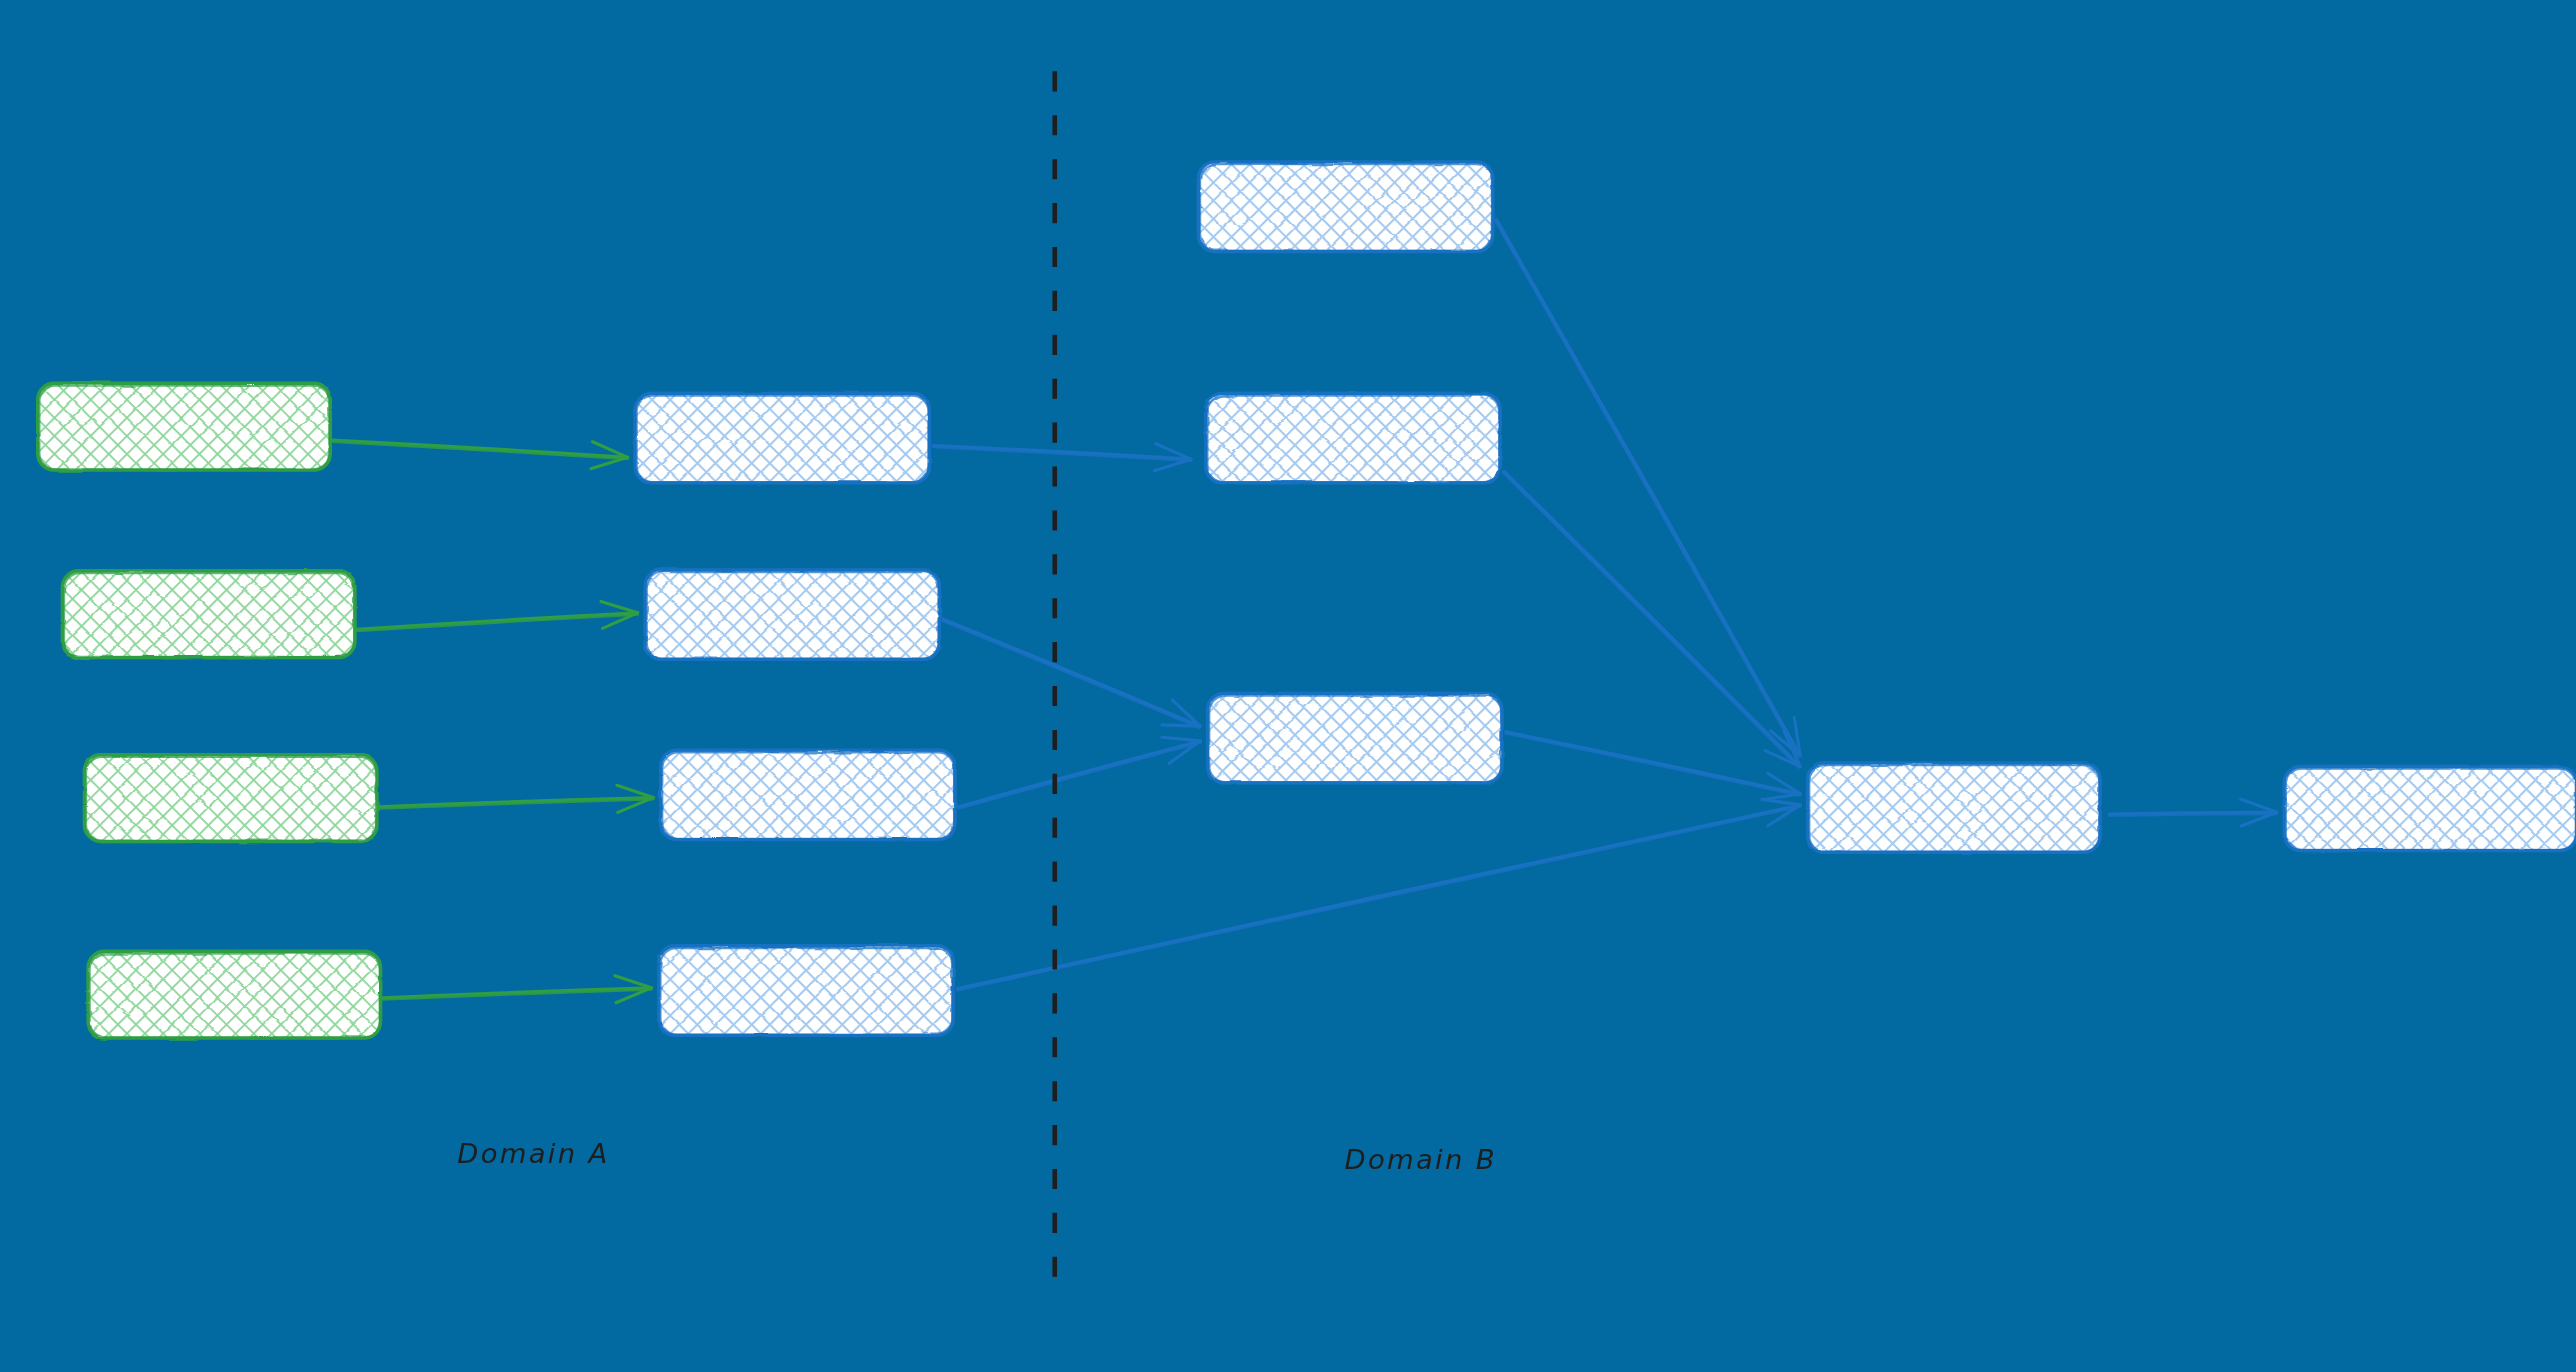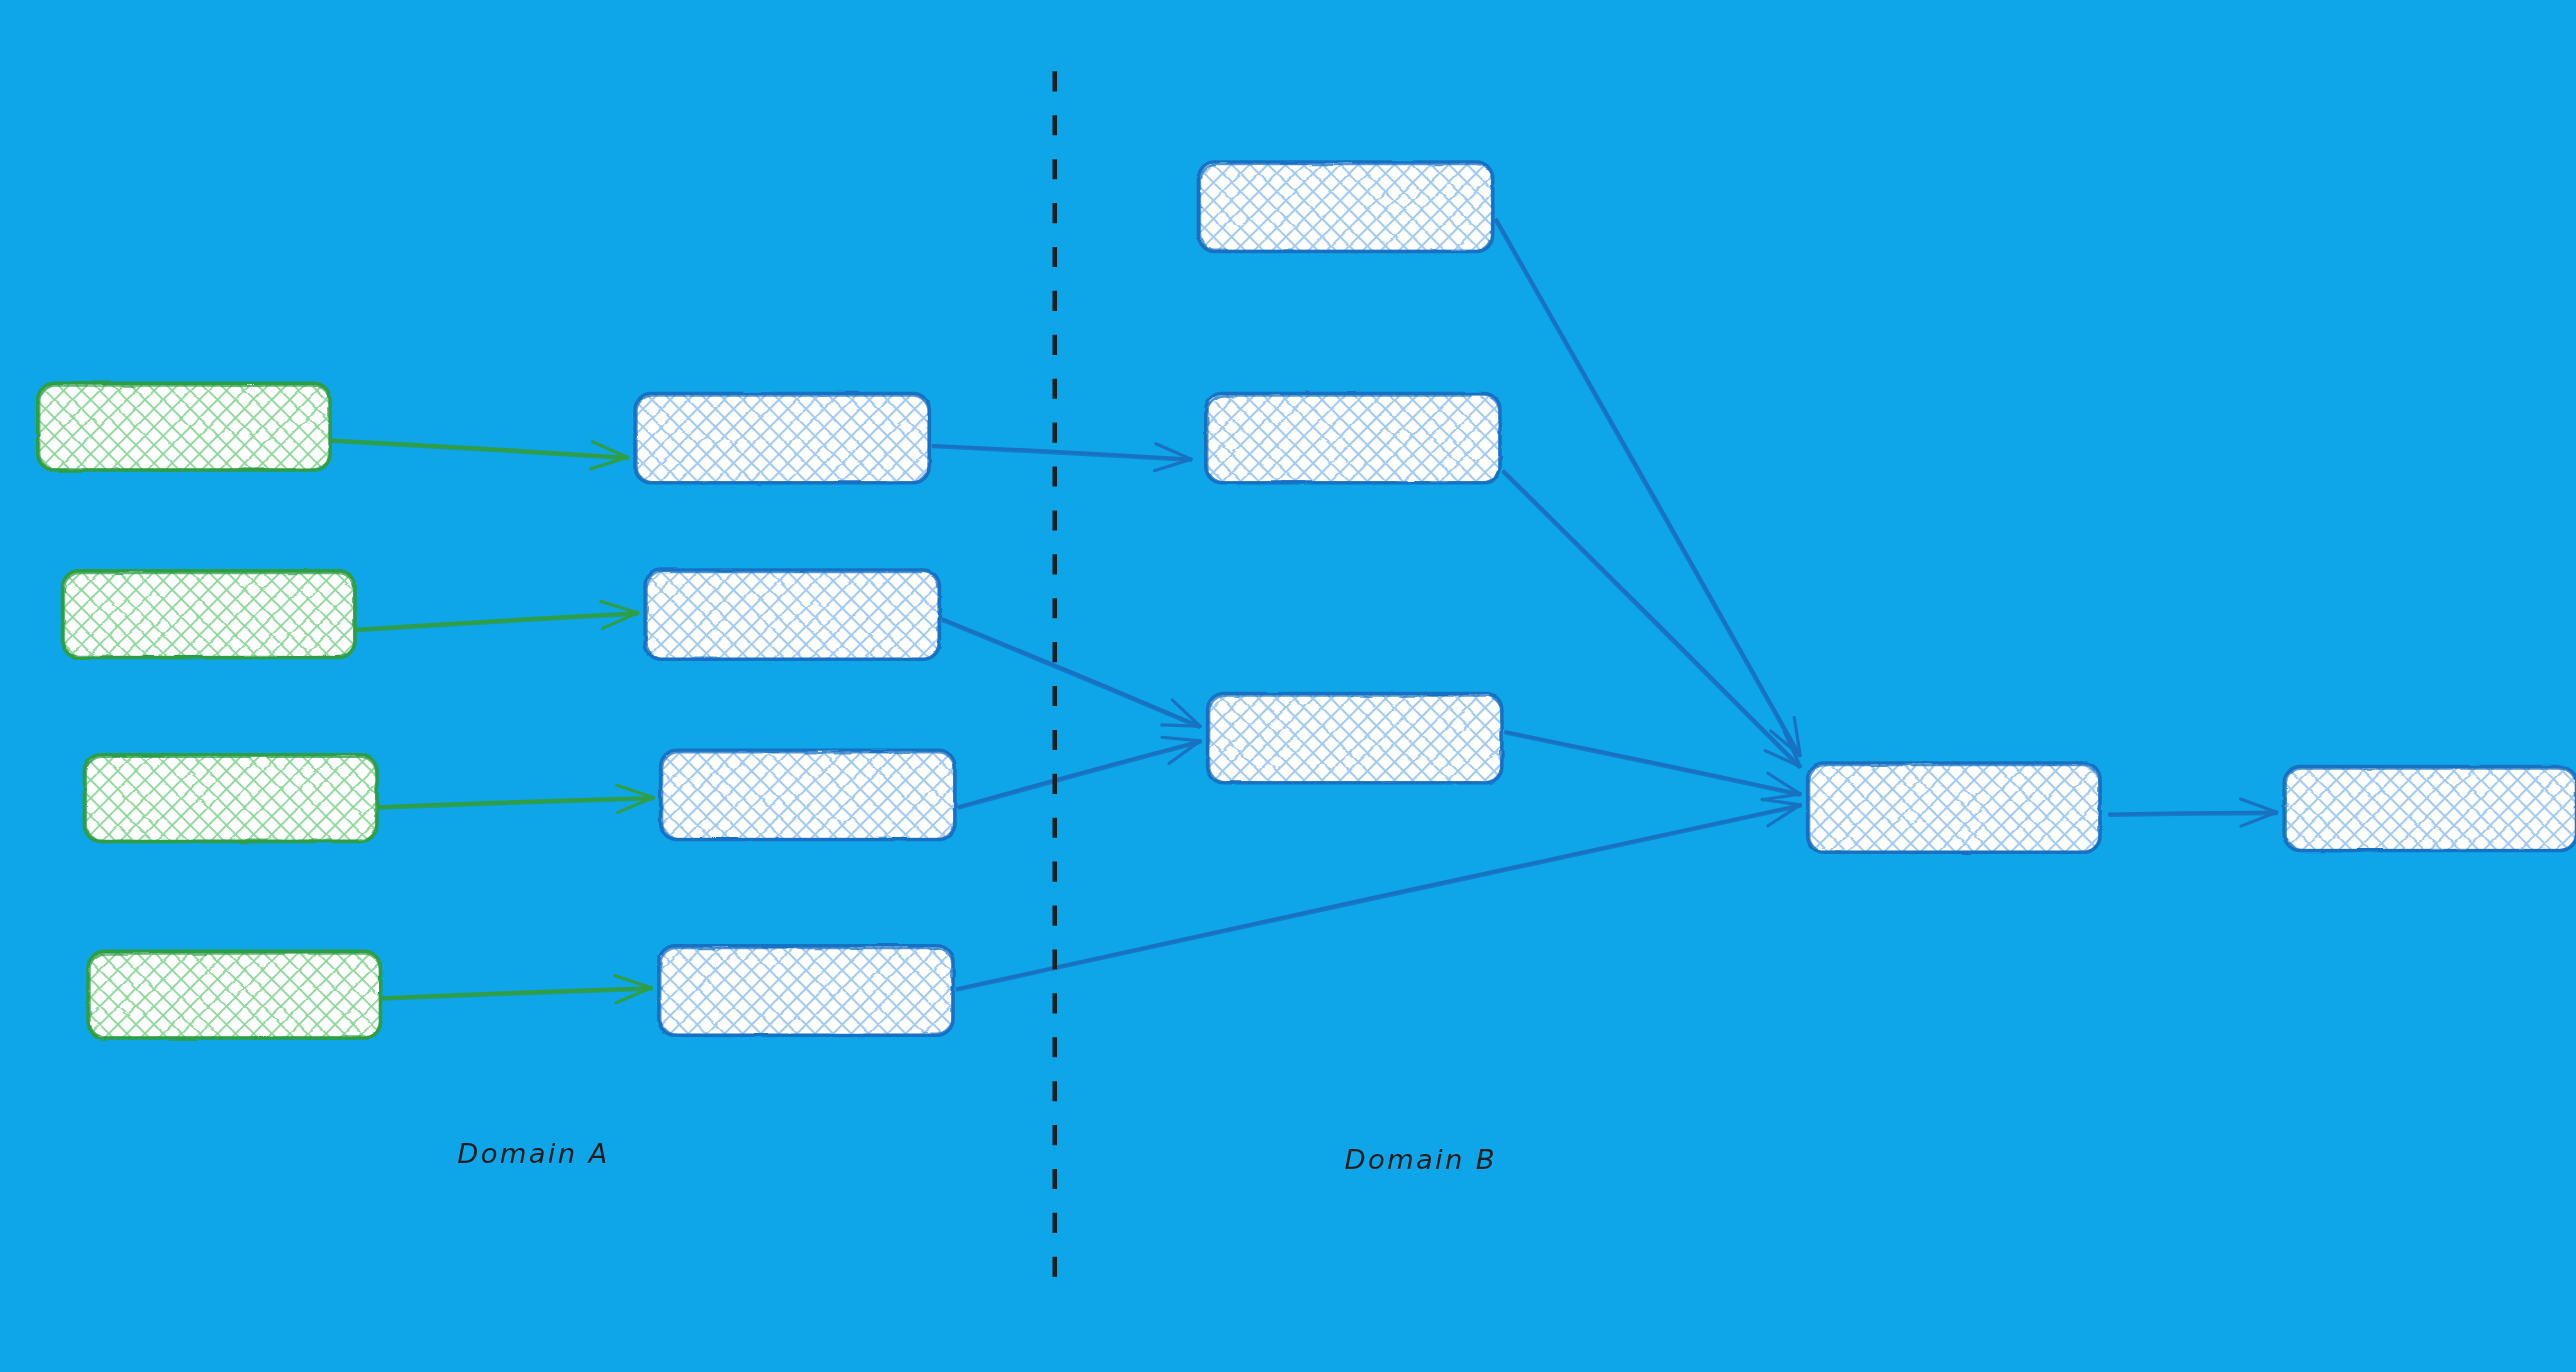--- a/index.html
+++ b/index.html
@@ -8,21 +8,21 @@
     padding: 0;
     background: #ffffff;
   }
   body {
     font-family: "DejaVu Sans", sans-serif;
   }
   #canvas-root {
     position: relative;
     width: 2576px;
     height: 1372px;
-    background: #0ea5e9;
+    background: #0369a1;
     overflow: hidden;
   }
   #diagram-svg {
     position: absolute;
     top: 0;
     left: 0;
     width: 2576px;
     height: 1372px;
     display: block;
   }

